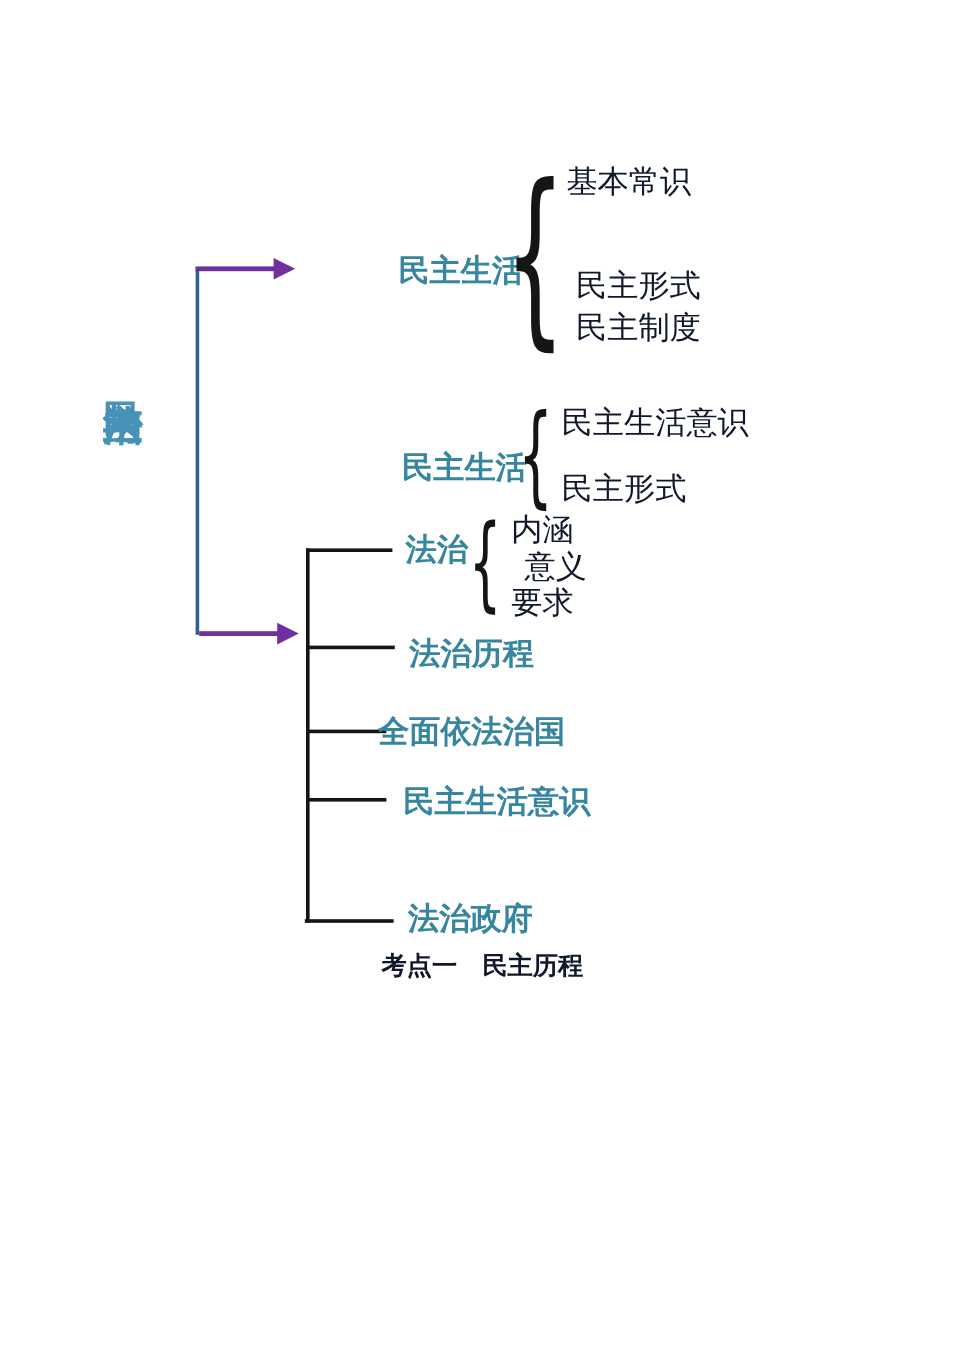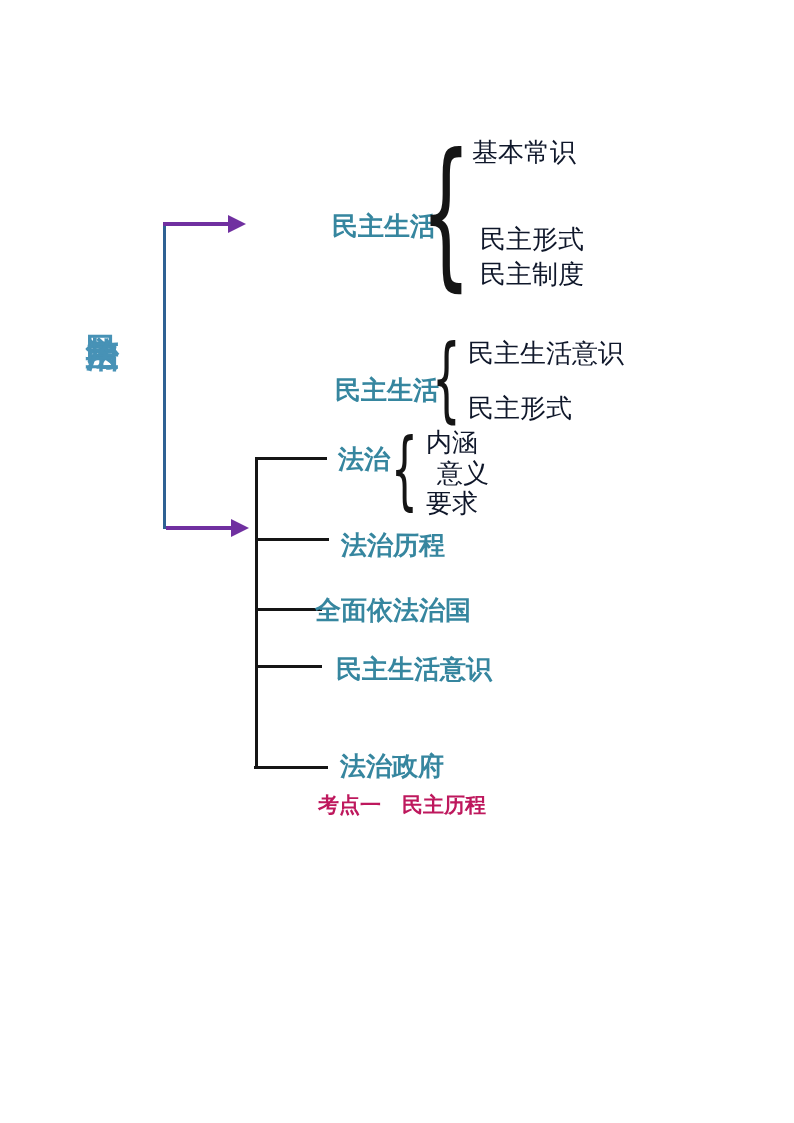--- a/index.html
+++ b/index.html
@@ -89,21 +89,21 @@
   .brace1 { left: 432px; top: 134px; width: 28px; height: 158px; font-size: 160px; line-height: 158px; }
   .brace2 { left: 432px; top: 335px; width: 28px; height: 90px;  font-size: 92px;  line-height: 90px; }
   .brace3 { left: 392px; top: 427px; width: 24px; height: 84px;  font-size: 86px;  line-height: 84px; }
   
   .caption {
     position: absolute;
     left: 318px;
     top: 795px;
     font-size: 21px;
     font-weight: bold;
-    color: #be185d;
+    color: #0f172a;
     line-height: 1;
     white-space: pre;
   }
 </style>
 </head>
 <body>
 
 <div class="page">
 
   <div class="vtitle">民主与法治</div>

